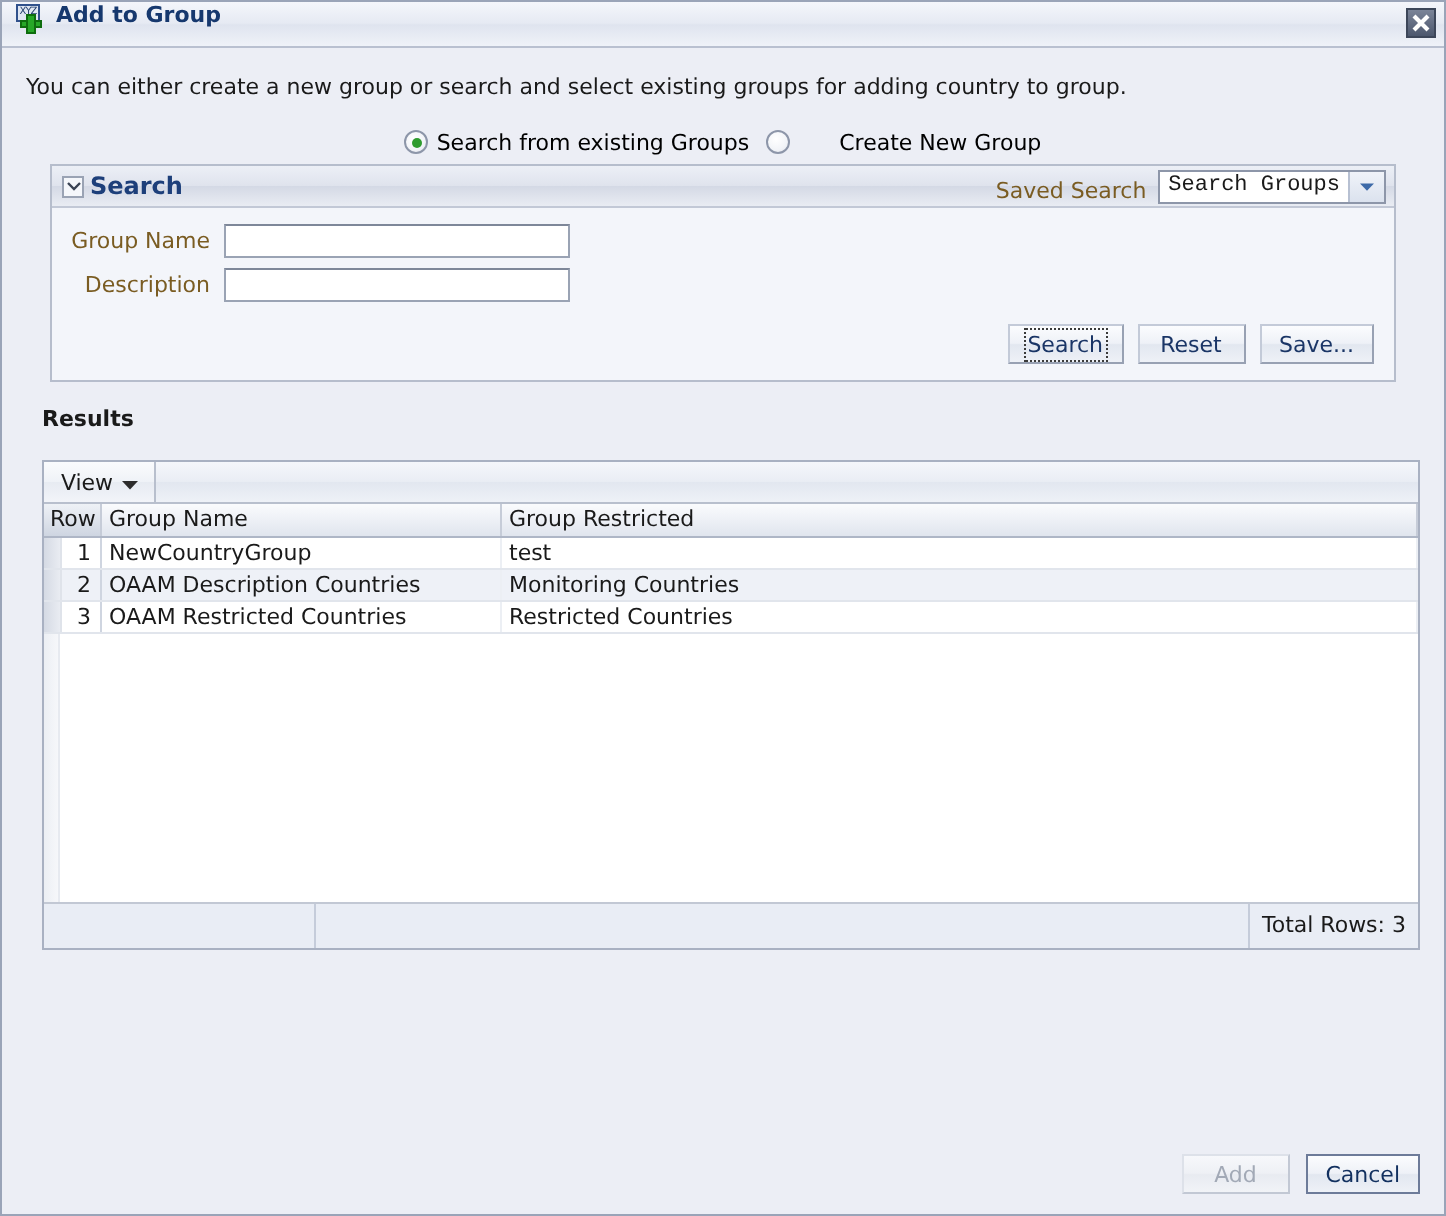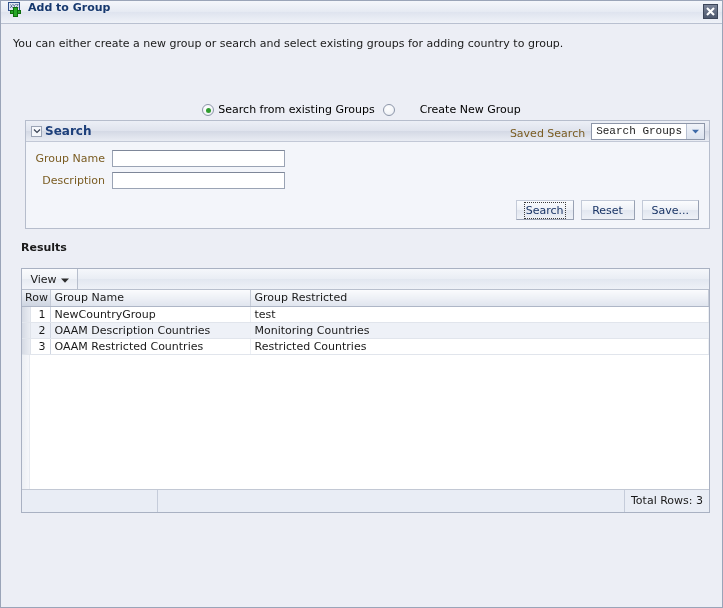--- a/index.html
+++ b/index.html
@@ -93,25 +93,24 @@
   
   .radio-row {
     margin-top: 14px;
     display: flex;
     justify-content: center;
     align-items: center;
     gap: 0;
   }
   .radio-opt {
     display: inline-flex;
-    align-items: flex-end;
+    align-items: flex-start;
     cursor: pointer;
     margin-right: 8px;
     font-size: 11px;
-    margin-top: 38px;
   }
   .radio-opt:last-child { margin-right: 0; gap: 21px; }
   .radio-mark {
     width: 12px; height: 12px;
     border-radius: 50%;
     background: radial-gradient(circle at 40% 35%, #ffffff 0%, #f2f4f8 60%, #dfe3ec 100%);
     border: 1px solid #8d96a9;
     box-sizing: border-box;
     margin-right: 4px;
     position: relative;
@@ -134,21 +133,21 @@
   }
   .groups-head .magnifier { margin-right: 4px; display:block; }
   .groups-title {
     font-size: 14px;
     font-weight: bold;
     color: #1d3f7a;
   }
 
   
   .panel {
-    margin: 4px 12px 0 24px;
+    margin: 4px 24px 0 24px;
     border: 1px solid #b6bdcc;
     background: #f3f5fa;
     box-sizing: border-box;
   }
   .panel-header {
     height: 20px;
     background: linear-gradient(to bottom, #eceff6 0%, #dfe3ed 50%, #d4d9e5 51%, #e9ecf3 100%);
     border-bottom: 1px solid #c2c8d6;
     display: flex;
     align-items: center;
@@ -536,14 +535,22 @@
       <div class="gutter"></div>
     </div>
 
     <div class="table-footer">
       <div class="tf-cell-a"></div>
       <div class="tf-cell-b"></div>
       <div class="tf-total">Total Rows: 3</div>
     </div>
   </div>
 
+  <div class="dialog-footer">
+    <span class="btn disabled">
+      <span class="lbl">Add</span>
+    </span>
+    <span class="btn primary">
+      <span class="lbl">Cancel</span>
+    </span>
+  </div>
 
 </div>
 
 </body></html>

